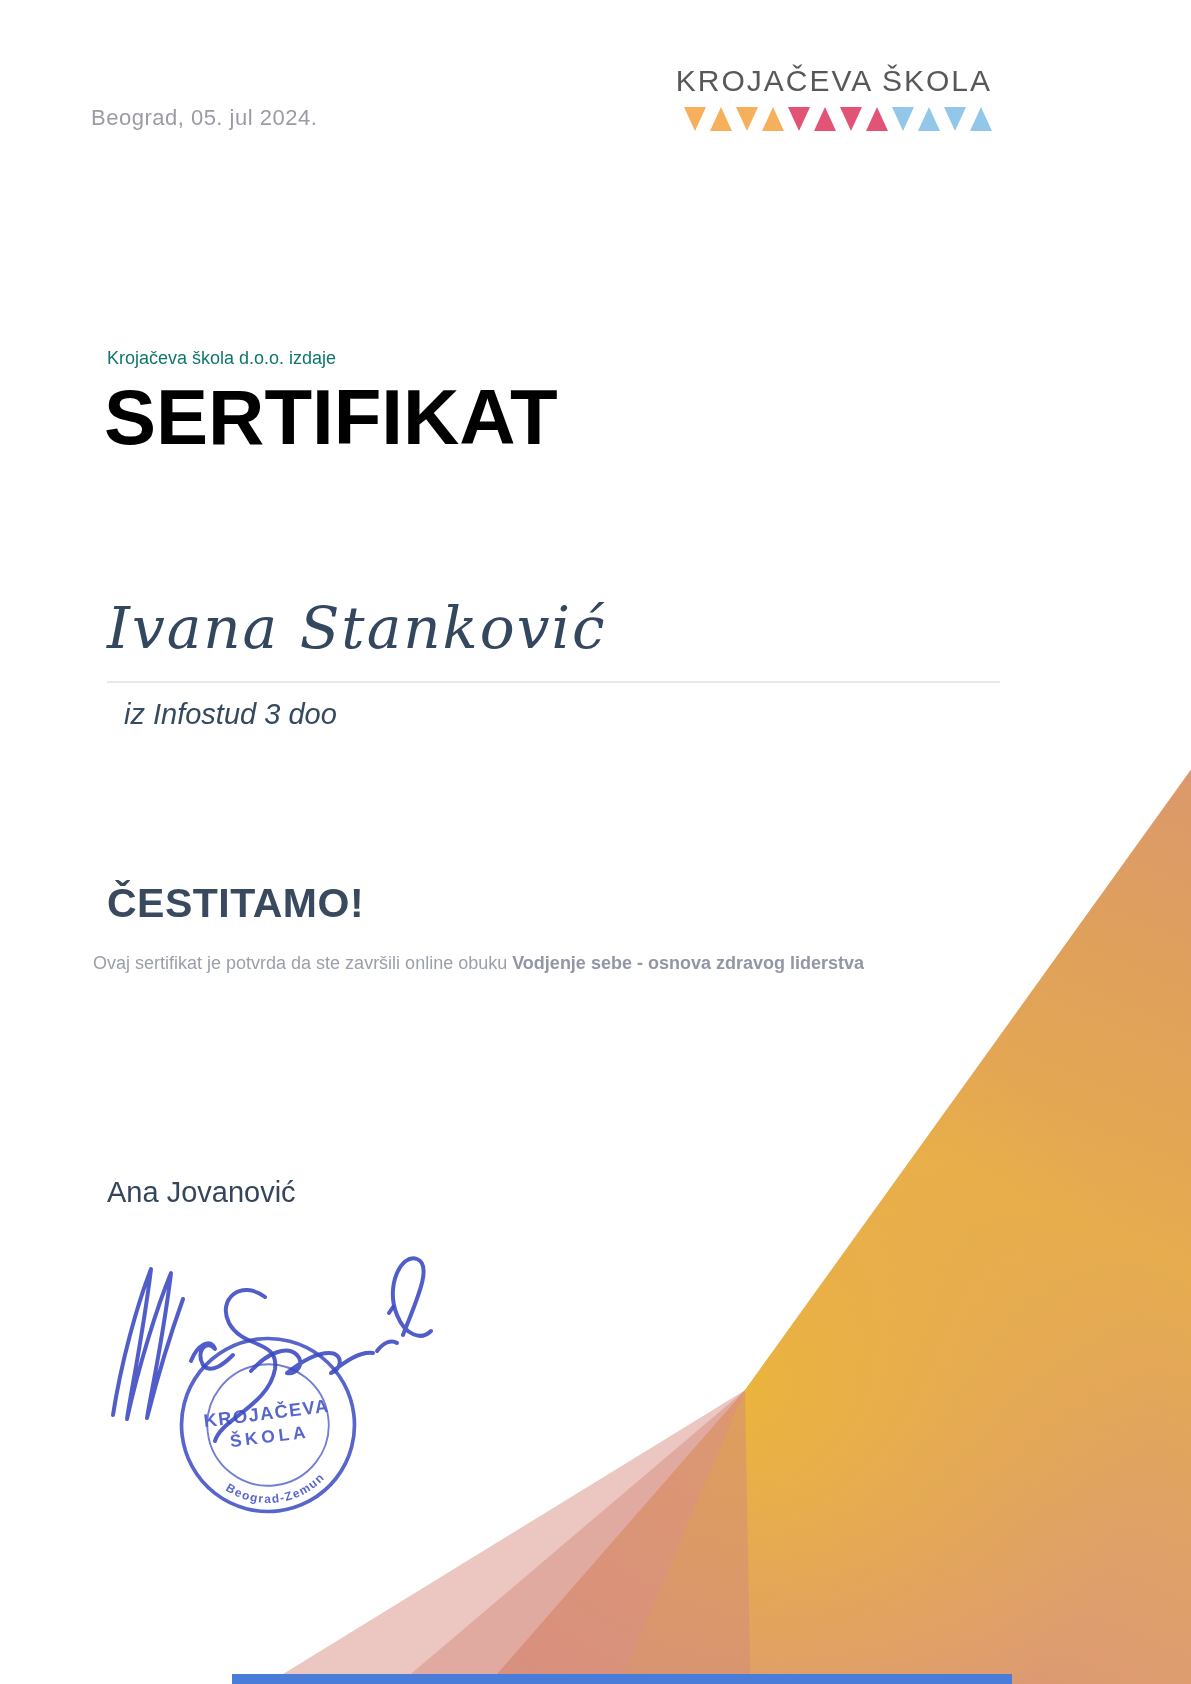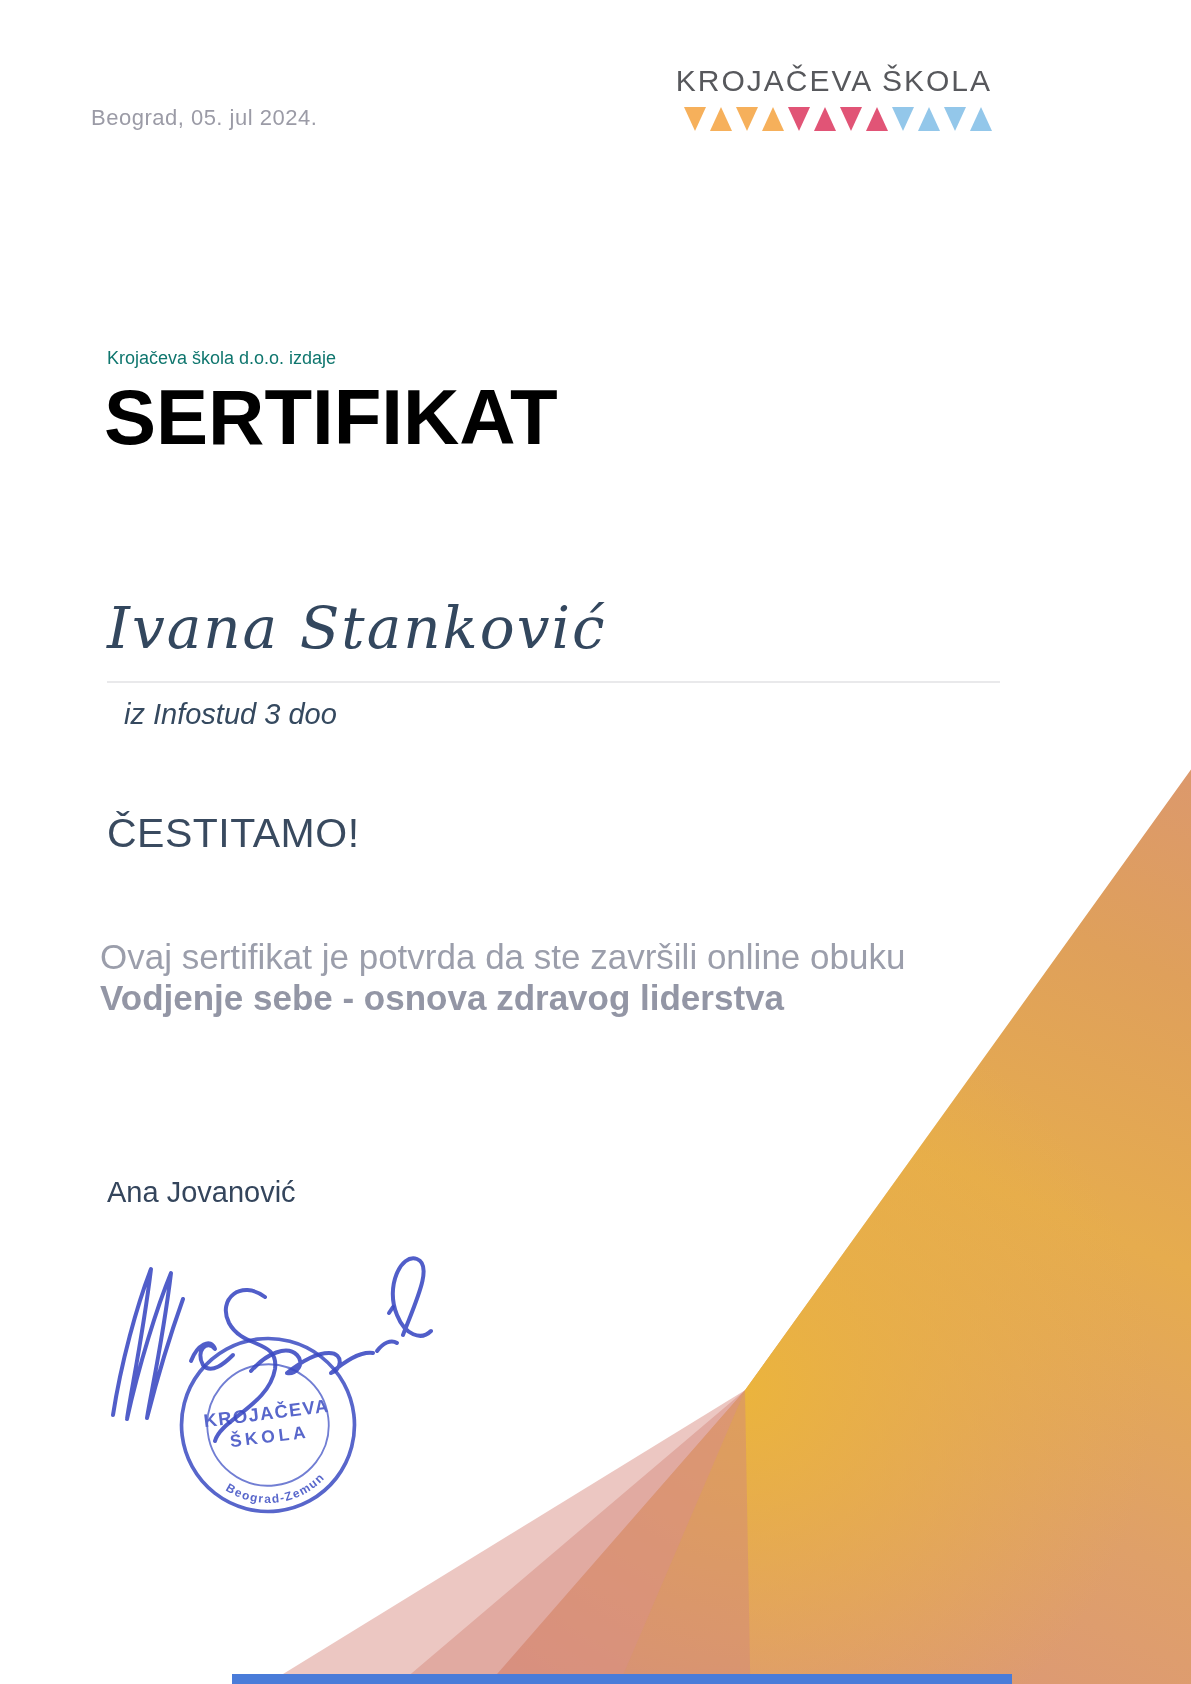--- a/index.html
+++ b/index.html
@@ -47,22 +47,22 @@
   
   .name{
     position:absolute;left:107px;top:564px;
     font-family:"DejaVu Serif",serif;font-style:italic;
     font-size:58px;color:#33475E;letter-spacing:2px;white-space:nowrap;margin-top:30px;
   }
   .name-line{position:absolute;left:107px;top:681px;width:893px;height:2px;background:#E9E9EB;}
   .company{position:absolute;left:124px;top:698px;font-size:29px;font-style:italic;font-weight:400;color:#35495F;}
 
   
-  .congrats{position:absolute;left:107px;top:810px;font-size:41px;font-weight:400;color:#394A5F;letter-spacing:.5px;}
-  .para{position:absolute;left:100px;top:936px;width:900px;font-size:35px;line-height:41px;color:#9B9EAB;}
+  .congrats{position:absolute;left:107px;top:880px;font-size:41px;font-weight:700;color:#394A5F;letter-spacing:.5px;}
+  .para{position:absolute;left:93px;top:936px;width:900px;font-size:18px;line-height:54px;color:#9B9EAB;}
   .para .bold{font-weight:700;color:#9396A5;}
 
   
   .signer-name{position:absolute;left:107px;top:1176px;font-size:29px;color:#34455C;}
   .signer-title{position:absolute;left:107px;top:1218px;font-size:25px;color:#9B9DA9;}
 
   
   .stamp{
     position:absolute;left:176px;top:1333px;width:184px;height:184px;
     transform:rotate(-7deg);color:var(--ink,#4152C4);opacity:.88;

